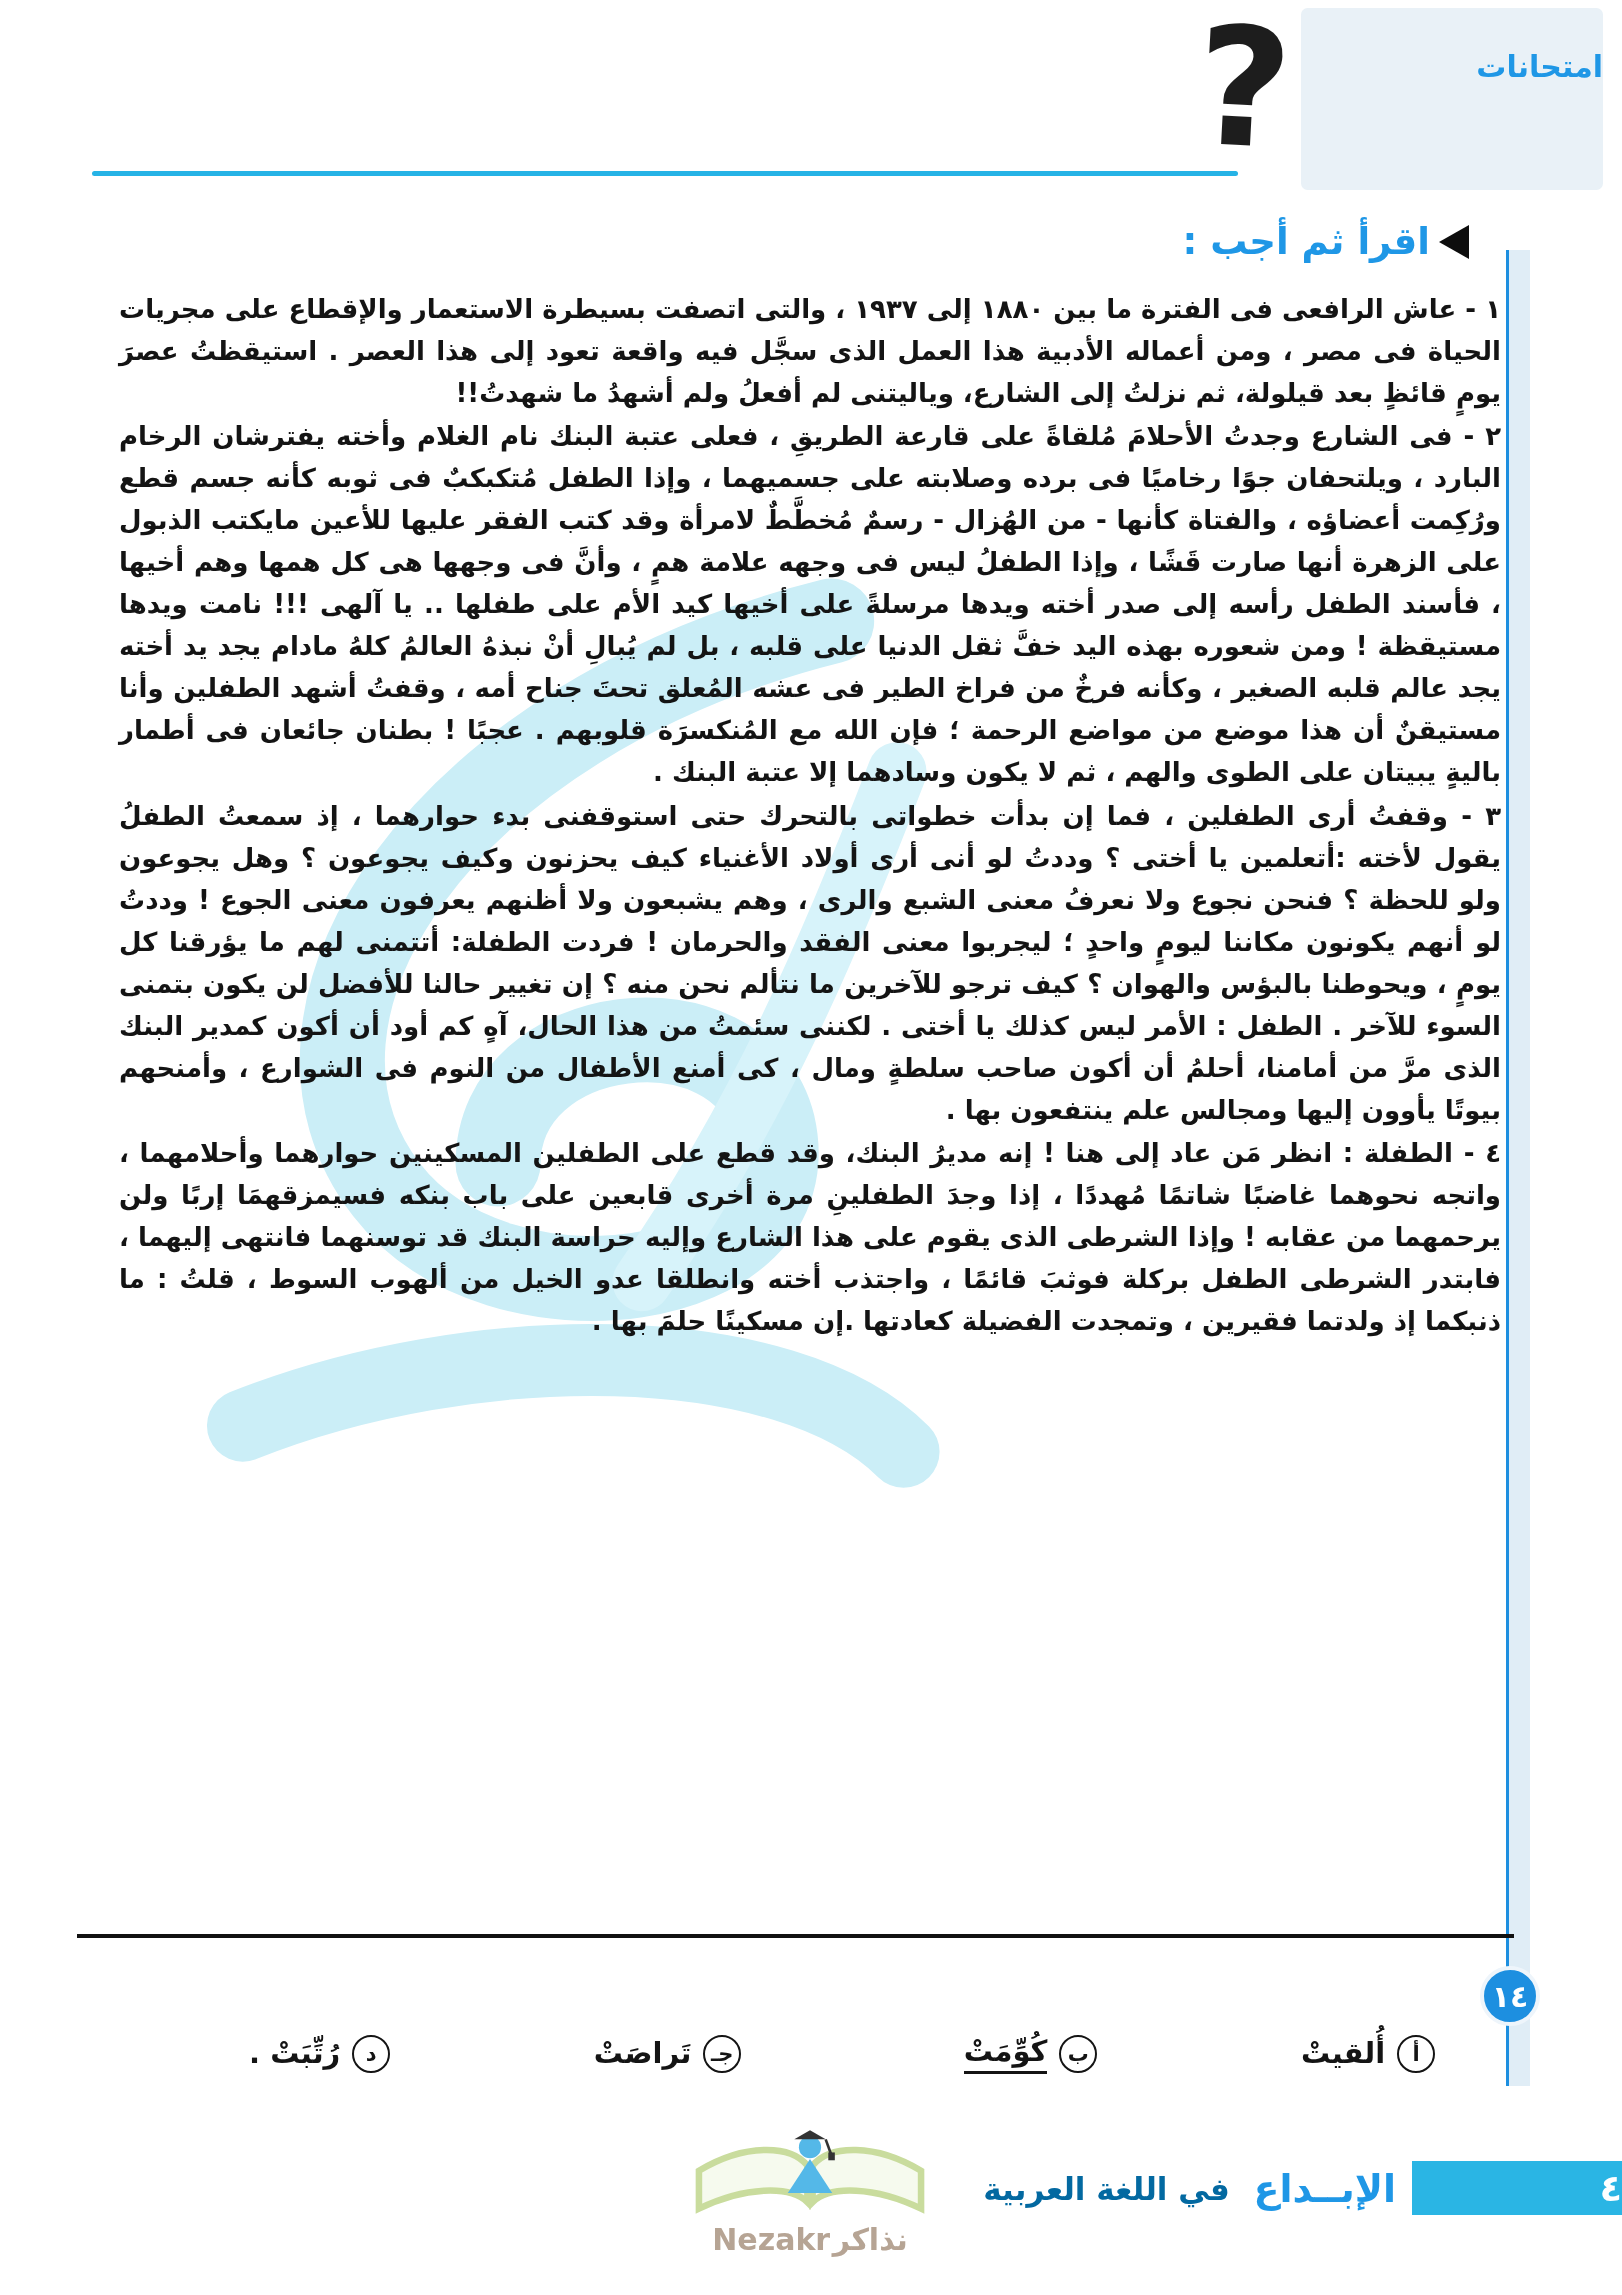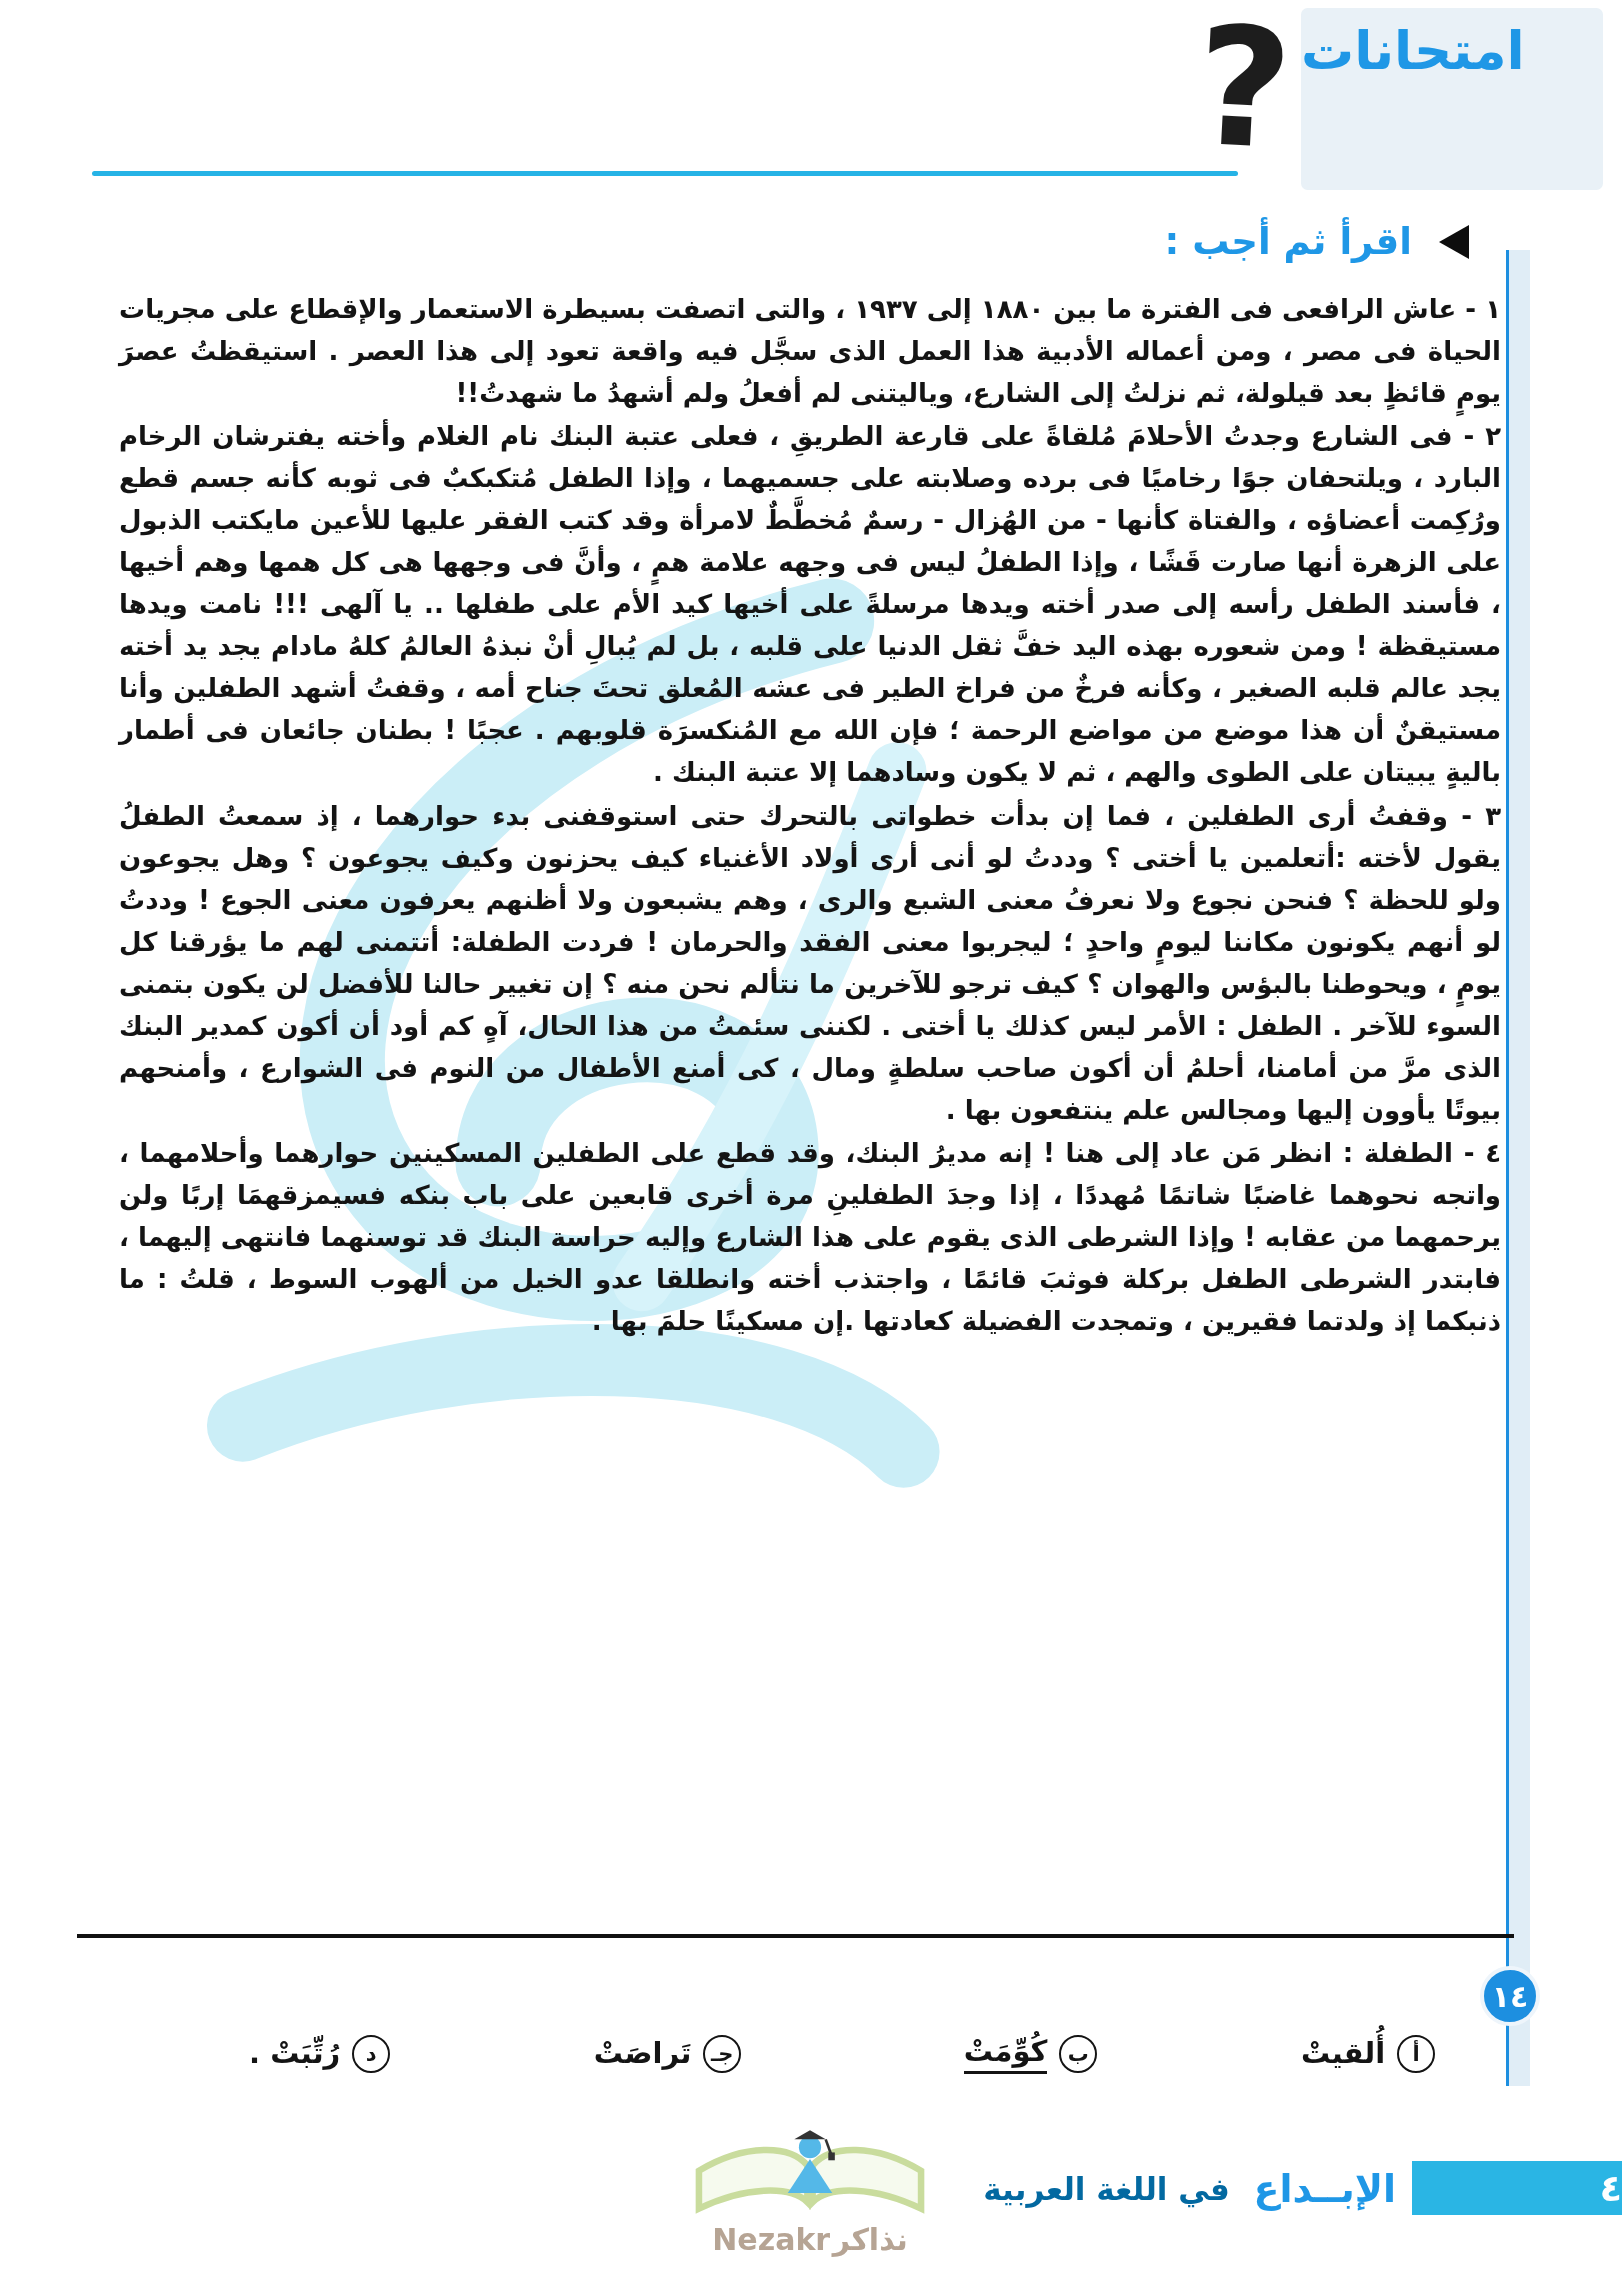--- a/index.html
+++ b/index.html
@@ -10,35 +10,35 @@
     overflow:hidden;
     font-family:"DejaVu Sans", sans-serif;
     direction:rtl;
   }
   
   .header-box{
     position:absolute;left:1301px;top:7.9px;width:302px;height:182px;
     background:#e9f1f7;border-radius:6.5px;
   }
   .header-box .t{
-    width:100%;text-align:left;font-weight:bold;
-    color:#1f97e6;font-size:53px;line-height:60px;padding-top:13px;
+    width:100%;text-align:right;font-weight:bold;
+    color:#1f97e6;font-size:30px;line-height:60px;padding-top:29px;
   }
   .qmark{
     position:absolute;left:1196px;top:6.5px;
     font-size:164px;font-weight:bold;color:#1d1d1d;line-height:1;
     transform:rotate(3deg);
   }
   .top-rule{
     position:absolute;left:92px;top:171px;width:1146px;height:4.6px;
     background:#26b3e6;border-radius:2.6px;
   }
   .read-prompt{
     position:absolute;top:220px;right:153px;
-    display:flex;align-items:center;gap:27px;direction:rtl;
+    display:flex;align-items:center;gap:9px;direction:rtl;
     color:#1f97e6;font-size:37px;font-weight:bold;
   }
   .tri-left{
     width:0;height:0;
     border-top:17.7px solid transparent;border-bottom:17.7px solid transparent;
     border-right:30px solid #0d0d0d;
   }
   
   .side-band{
     position:absolute;left:1506px;top:250px;width:23.6px;height:1836px;

